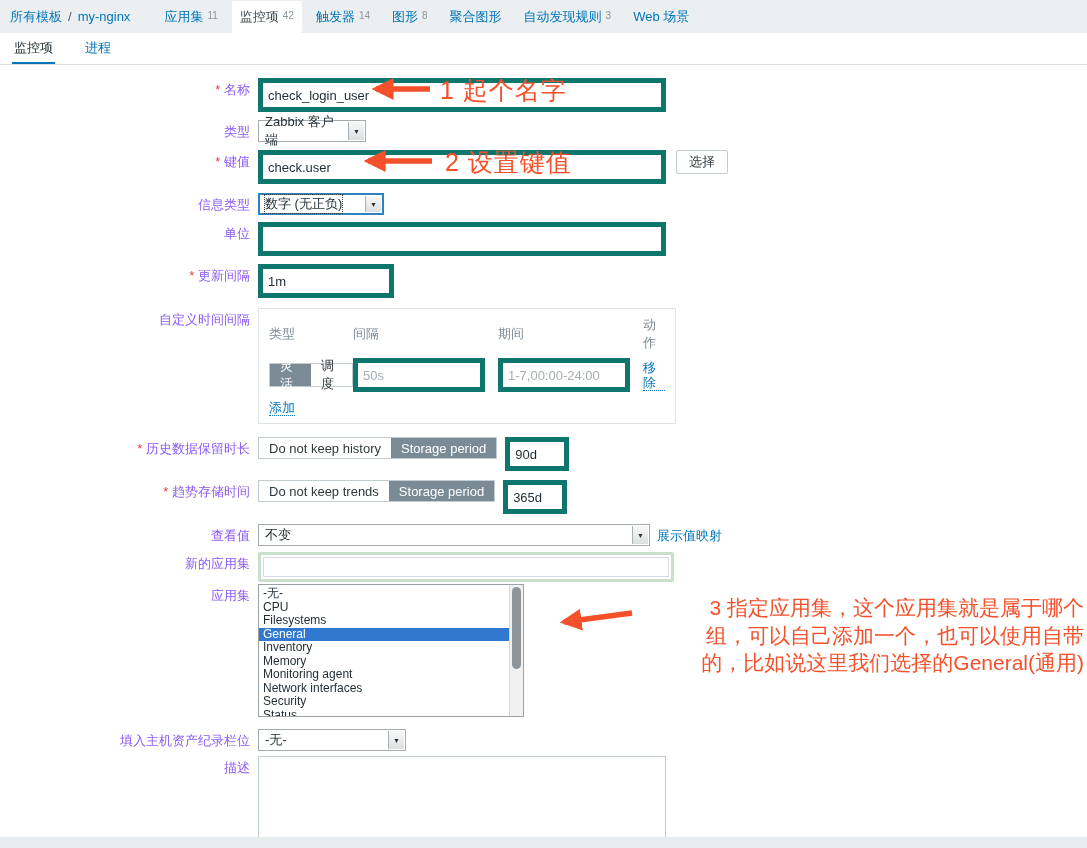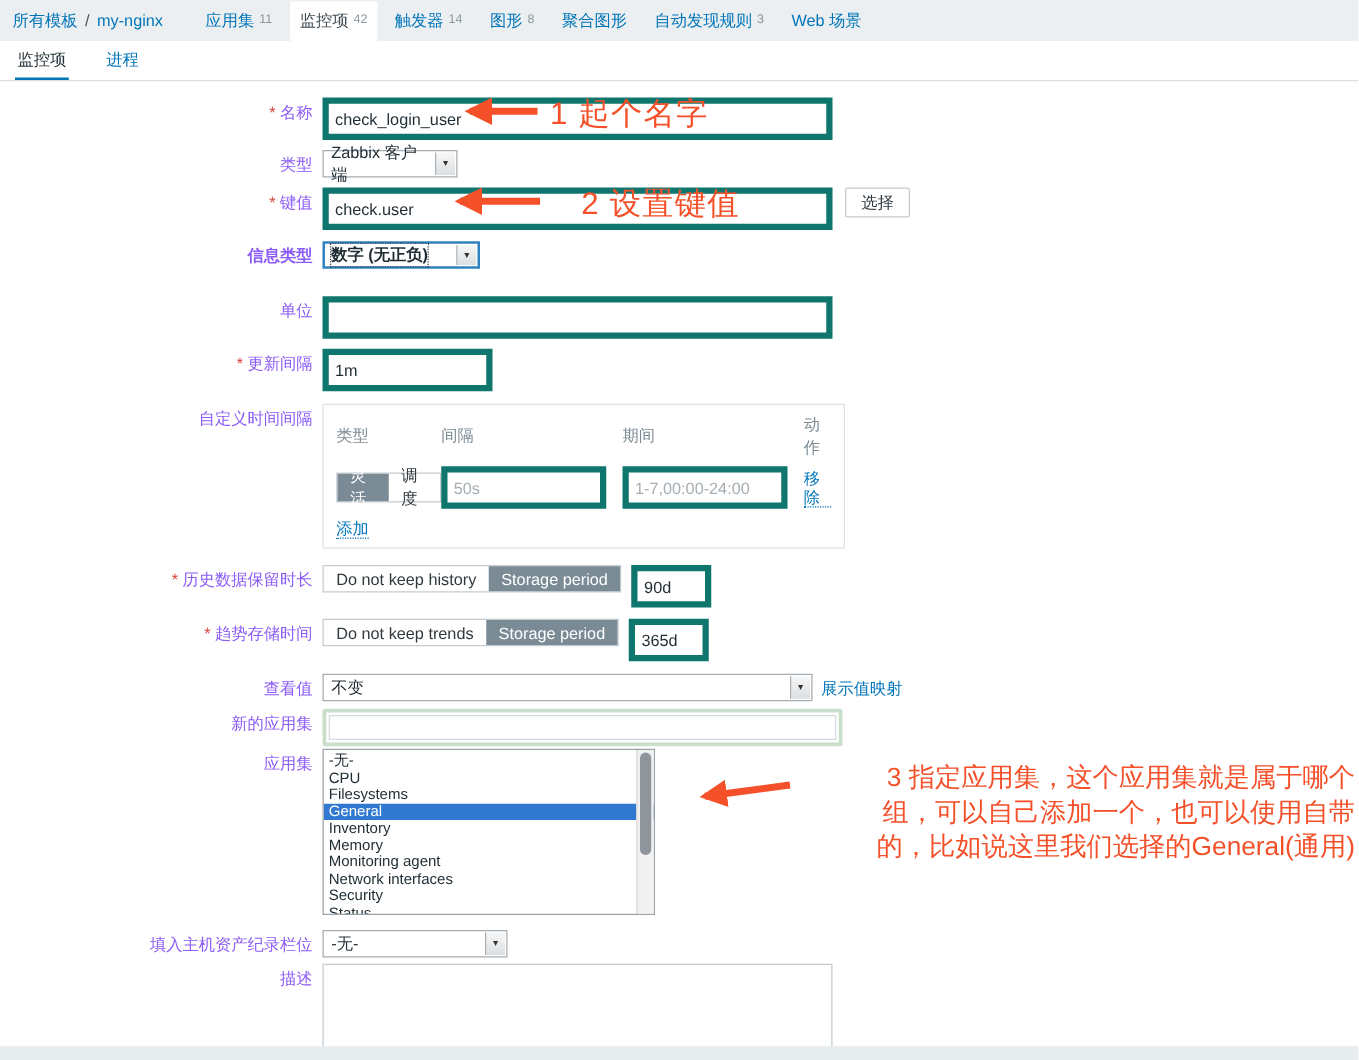--- a/index.html
+++ b/index.html
@@ -111,21 +111,21 @@
   
   .ann-text { position:absolute; color:#f4502a; white-space:pre-line; z-index:5; pointer-events:none; }
   .ann-arrow { position:absolute; overflow:visible; z-index:5; pointer-events:none; }
   .fs25 { font-size:25px; letter-spacing:1px; }
   .fs24 { font-size:24px; }
   .fs21 { font-size:21px; line-height:27.5px; }
 
   .footer { position:absolute; left:0; right:0; bottom:0; height:11px; background:#e7ecef; }
 
   .mb8{margin-bottom:8px;} .mb9{margin-bottom:9px;} .mb10{margin-bottom:10px;}
-  .mb7{margin-bottom:22px;font-weight:bold;} .mb6{margin-bottom:6px;} .mb13{margin-bottom:13px;}
+  .mb7{margin-bottom:7px;} .mb6{margin-bottom:6px;} .mb13{margin-bottom:13px;}
   .mb5{margin-bottom:5px;} .mb12{margin-bottom:12px;} .mb18{margin-bottom:18px;} .mb2{margin-bottom:2px;}
 </style>
 </head>
 <body>
 
 <div class="page">
 
   <div class="topnav">
     <div class="crumb">
       <a>所有模板</a>
@@ -194,21 +194,21 @@
       <input class="tin w408" value="check.user" style="">
       <button class="btn-grey">选择</button>
       <svg class="ann-arrow" style="left:348px; top:3px;" width="86" height="16" viewBox="0 0 86 16">
         <defs>
             <marker id="ah2" viewBox="0 0 10 10" refX="8" refY="5" markerWidth="4" markerHeight="4" orient="auto">
               <path d="M0,0 L10,5 L0,10 z" fill="#f4502a"></path>
             </marker>
           </defs>
         <line x1="84" y1="8" x2="20" y2="8" stroke="#f4502a" stroke-width="5.5" marker-end="url(#ah2)"></line>
       </svg>
-      <div class="ann-text fs25" style="left:465px; top:-4px;">2 设置键值</div>
+      <div class="ann-text fs25" style="left:445px; top:-4px;">2 设置键值</div>
     </div>
 
     <div class="frow mb7">
       <div class="flabel">信息类型</div>
       <div class="fsel focused" style="width:126px;">
         <span class="lbl">数字 (无正负)</span>
         <span class="arr">▼</span>
       </div>
     </div>
 

